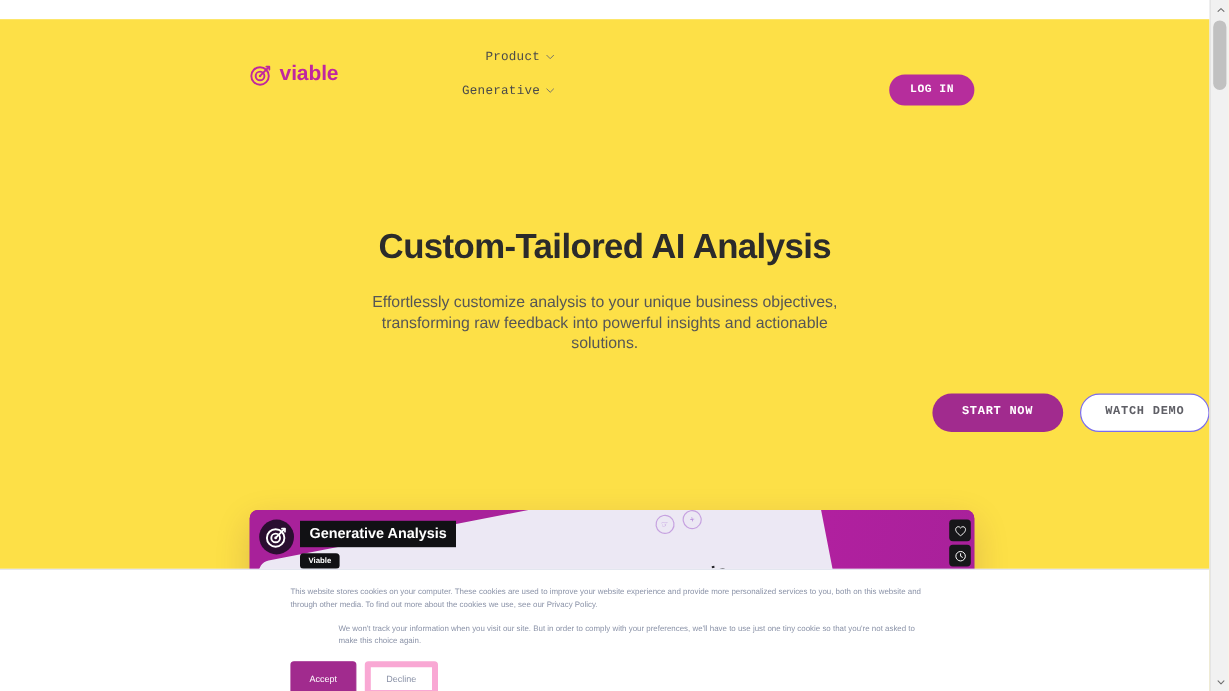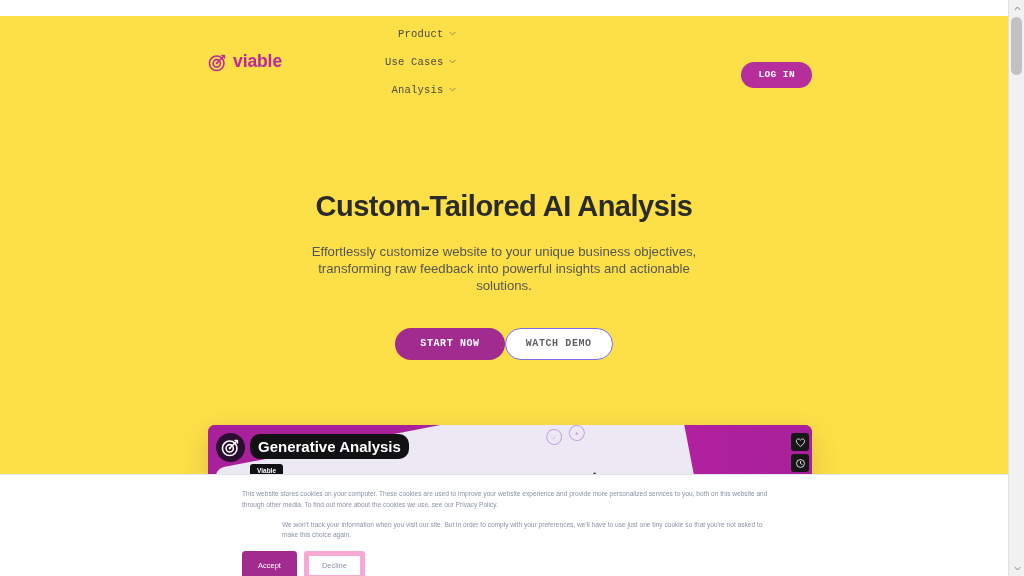--- a/index.html
+++ b/index.html
@@ -119,21 +119,22 @@
     max-width: 404px;
     font-size: 13.2px;
     line-height: 1.32;
     color: #565656;
     font-weight: 400;
   }
 
   .hero-actions {
     margin-top: 33px;
     display: flex;
-    justify-content: center;
+    justify-content: flex-end;
+    gap: 14px;
   }
   .btn-primary {
     background: #a12b8e;
     color: #ffffff;
     border: none;
     border-radius: 999px;
     font-family: "Liberation Mono", "DejaVu Sans Mono", monospace;
     font-size: 10px;
     font-weight: 700;
     letter-spacing: 0.6px;
@@ -253,24 +254,24 @@
     top: 9px;
     display: flex;
     flex-direction: column;
     align-items: flex-start;
     gap: 5px;
     z-index: 5;
   }
   .demo-title-pill {
     background: #111114;
     color: #ffffff;
-    font-size: 15px;
+    font-size: 12px;
     font-weight: 700;
     padding: 4px 8px;
-    border-radius: 10px;
+    border-radius: 0;
     line-height: 1.15;
     white-space: nowrap;
   }
   .demo-sub-pill {
     background: #111114;
     color: #ffffff;
     font-size: 6.5px;
     font-weight: 700;
     padding: 3px 7px;
     border-radius: 3px;
@@ -417,48 +418,40 @@
       <nav class="nav">
         <div class="nav-item">
           <span>Product</span>
           <span class="caret">
             <svg viewBox="0 0 10 10" width="7" height="7">
                 <path d="M1 3 L5 7 L9 3" fill="none" stroke="#6b6b6b" stroke-width="1.1" stroke-linecap="round" stroke-linejoin="round"></path>
               </svg>
           </span>
         </div>
         <div class="nav-item">
-          <span>Use Cases</span>
-          <span class="caret">
-            <svg viewBox="0 0 10 10" width="7" height="7">
-                <path d="M1 3 L5 7 L9 3" fill="none" stroke="#6b6b6b" stroke-width="1.1" stroke-linecap="round" stroke-linejoin="round"></path>
-              </svg>
-          </span>
-        </div>
-        <div class="nav-item">
-          <span>Analysis</span>
+          <span>Generative</span>
           <span class="caret">
             <svg viewBox="0 0 10 10" width="7" height="7">
                 <path d="M1 3 L5 7 L9 3" fill="none" stroke="#6b6b6b" stroke-width="1.1" stroke-linecap="round" stroke-linejoin="round"></path>
               </svg>
           </span>
         </div>
       </nav>
 
       <button class="login-btn">LOG IN</button>
 
     </div>
   </header>
 
   <section id="hero">
     <h1 class="hero-title">
       <br>
       <span>Custom-Tailored AI Analysis</span>
     </h1>
-    <p class="hero-sub">Effortlessly customize website to your unique business objectives, transforming raw feedback into powerful insights and actionable solutions.</p>
+    <p class="hero-sub">Effortlessly customize analysis to your unique business objectives, transforming raw feedback into powerful insights and actionable solutions.</p>
 
     <div class="hero-actions">
       <button class="btn-primary">START NOW</button>
       <button class="btn-secondary">WATCH DEMO</button>
     </div>
   </section>
 
   <div id="demo-card">
     <div class="demo-bg"></div>
 

